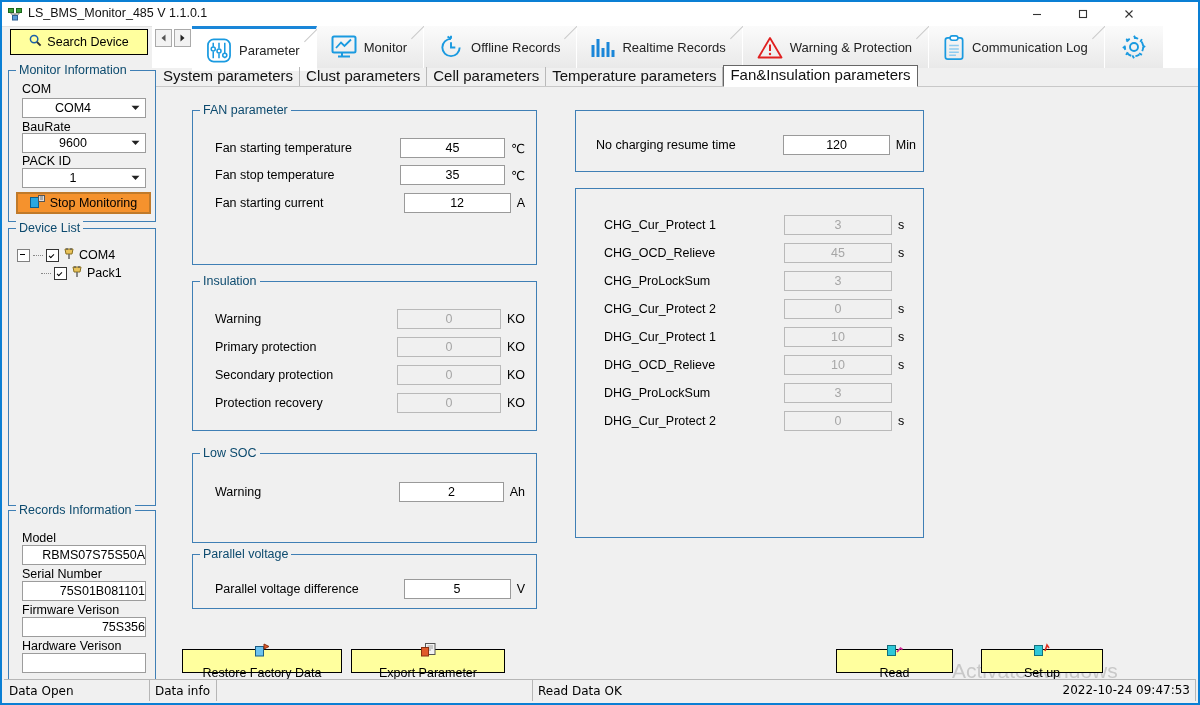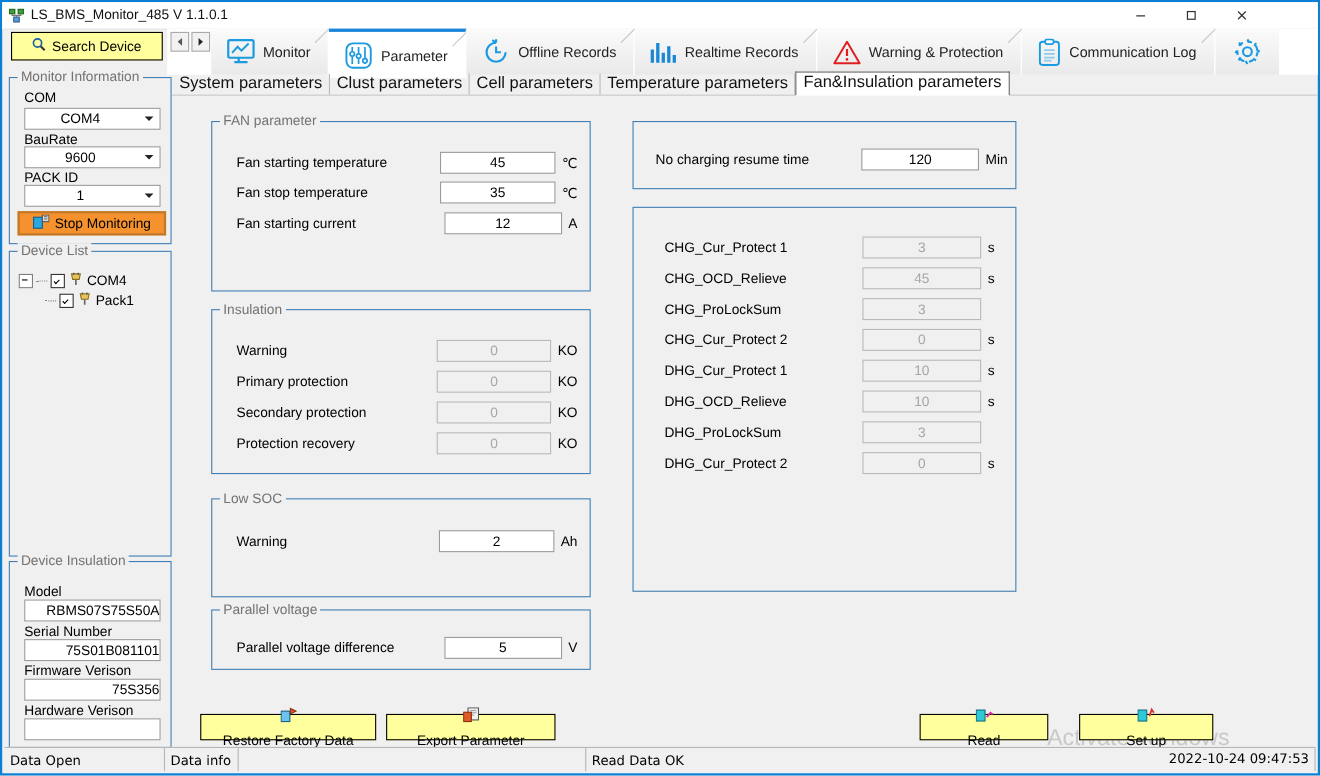--- a/index.html
+++ b/index.html
@@ -48,21 +48,21 @@
   .stab{padding:2px 6px 3px;font-size:15px;color:#111;border-right:1px solid #b9b9b9;
         white-space:nowrap;line-height:14px;}
   .stab:last-child{border-right:none;}
   .stab.active{background:#fff;border:1px solid #666;border-bottom:1px solid #fff;
                padding:2px 6px 4px;margin-bottom:-1px;position:relative;z-index:3;}
   .subline{position:absolute;left:152px;top:84px;width:1044px;height:1px;background:#c8c8c8;}
 
   
   .panel{position:absolute;border:1px solid #3f7fb5;background:#f0f0f0;box-sizing:border-box;}
   .panel > .legend{position:absolute;top:-8px;left:7px;background:#f0f0f0;padding:0 3px;
-                   font-size:12.5px;color:#737373;white-space:nowrap;text-align:center;}
+                   font-size:12.5px;color:#0c4a6e;white-space:nowrap;text-align:center;}
   .lbl{font-size:12.5px;color:#000;}
   .combo{position:relative;width:124px;height:20px;background:#fff;border:1px solid #9c9c9c;
          box-sizing:border-box;}
   .combo .val{position:absolute;left:0;right:22px;top:2px;text-align:center;font-size:12.5px;}
   .combo .arrow{position:absolute;right:0;top:0;width:20px;height:18px;display:flex;
                 align-items:center;justify-content:center;}
   .stopbtn{width:135px;height:22px;background:#f5922d;border:2px solid #c07a2a;
            display:flex;align-items:center;justify-content:center;gap:5px;font-size:12.5px;
            box-sizing:border-box;}
   .treerow{display:flex;align-items:center;gap:3px;font-size:12.5px;height:18px;}
@@ -149,43 +149,43 @@
       </div>
       <div class="navarrow">
         <svg width="7" height="8" viewBox="0 0 7 8">
             <path d="M1.5 0.5 L5.5 4 L1.5 7.5 Z" fill="#222"></path>
           </svg>
       </div>
     </div>
 
     <div class="tabs">
 
-      <div class="rtab">
-        <span>
-          <svg width="26" height="24" viewBox="0 0 26 24">
-            <rect x="1.5" y="1.5" width="23" height="16" rx="1.5" fill="none" stroke="#1a9ae0" stroke-width="2"></rect>
-            <path d="M5 13 L10 7.5 L13.5 11 L20 4.5" fill="none" stroke="#1a9ae0" stroke-width="1.8"></path>
-            <path d="M11 17.5 V20.5 M7 21.5 H19" stroke="#1a9ae0" stroke-width="2"></path>
-          </svg>
-        </span>
-        <span>Monitor</span>
-        <span class="sl"></span>
-      </div>
-
       <div class="rtab active">
         <span>
           <svg width="26" height="25" viewBox="0 0 26 26">
             <rect x="1.5" y="1.5" width="23" height="23" rx="6" fill="none" stroke="#1a9ae0" stroke-width="1.8"></rect>
             <path d="M7 5 V9 M7 14 V21 M13 5 V11 M13 16 V21 M19 5 V16 M19 20 V21" stroke="#1a9ae0" stroke-width="1.6"></path>
             <circle cx="7" cy="11.5" r="2.1" fill="none" stroke="#1a9ae0" stroke-width="1.6"></circle>
             <circle cx="13" cy="13.5" r="2.1" fill="none" stroke="#1a9ae0" stroke-width="1.6"></circle>
             <circle cx="19" cy="18" r="2.1" fill="none" stroke="#1a9ae0" stroke-width="1.6"></circle>
           </svg>
         </span>
         <span>Parameter</span>
+        <span class="sl"></span>
+      </div>
+
+      <div class="rtab">
+        <span>
+          <svg width="26" height="24" viewBox="0 0 26 24">
+            <rect x="1.5" y="1.5" width="23" height="16" rx="1.5" fill="none" stroke="#1a9ae0" stroke-width="2"></rect>
+            <path d="M5 13 L10 7.5 L13.5 11 L20 4.5" fill="none" stroke="#1a9ae0" stroke-width="1.8"></path>
+            <path d="M11 17.5 V20.5 M7 21.5 H19" stroke="#1a9ae0" stroke-width="2"></path>
+          </svg>
+        </span>
+        <span>Monitor</span>
         <span class="sl"></span>
       </div>
 
       <div class="rtab">
         <span>
           <svg width="26" height="25" viewBox="0 0 26 26">
             <path d="M22 13 A9 9 0 1 1 13 4" fill="none" stroke="#1a9ae0" stroke-width="2"></path>
             <path d="M13 4 L13 0.8 M13 4 L9.4 1.6" stroke="#1a9ae0" stroke-width="2" fill="none"></path>
             <path d="M13 7.5 V13 H17.5" fill="none" stroke="#1a9ae0" stroke-width="2"></path>
           </svg>
@@ -320,21 +320,21 @@
           <path d="M3 2 L11 2 L10 7 L4 7 Z" fill="#e8c25a" stroke="#8a7020"></path>
           <path d="M7 7 V12" stroke="#666" stroke-width="1.5"></path>
           <path d="M5 1 V3 M9 1 V3" stroke="#555" stroke-width="1.2"></path>
         </svg>
       </span>
       <span>Pack1</span>
     </div>
   </div>
 
   <div class="panel" style="left:6px;top:508px;width:148px;height:170px;">
-    <span class="legend">Device Insulation</span>
+    <span class="legend">Records Information</span>
 
     <div class="lbl" style="position:absolute;left:13px;top:20px;">Model</div>
     <div class="devfield" style="position:absolute;left:13px;top:34px;">RBMS07S75S50A</div>
 
     <div class="lbl" style="position:absolute;left:13px;top:56px;">Serial Number</div>
     <div class="devfield" style="position:absolute;left:13px;top:70px;">75S01B081101</div>
 
     <div class="lbl" style="position:absolute;left:13px;top:92px;">Firmware Verison</div>
     <div class="devfield" style="position:absolute;left:13px;top:106px;">75S356</div>
 

